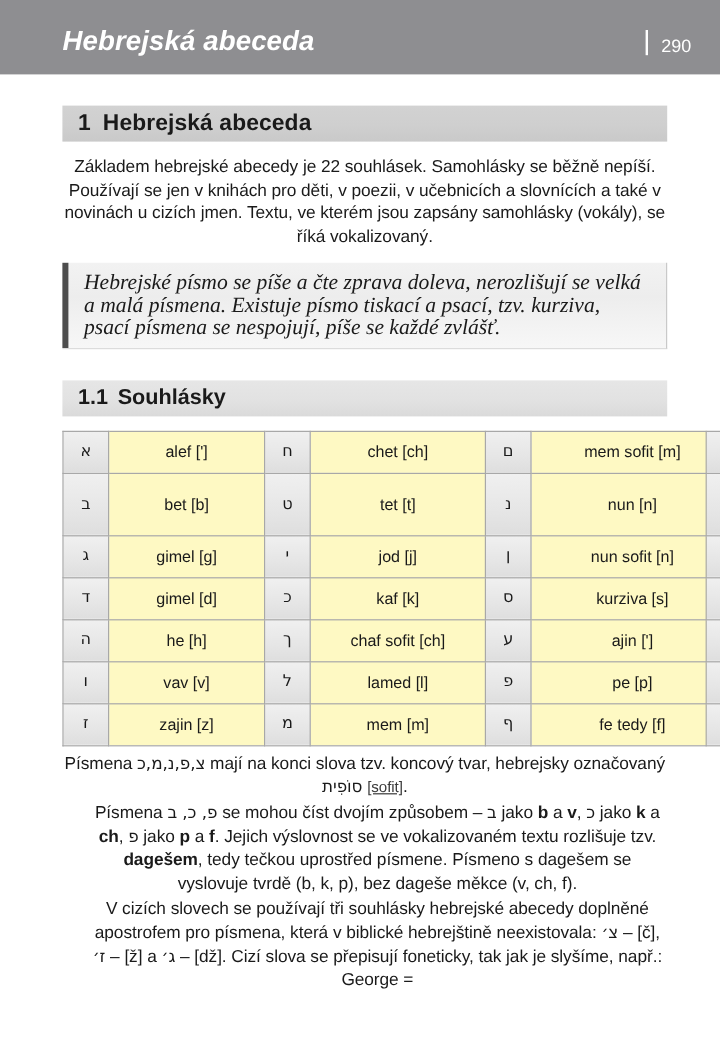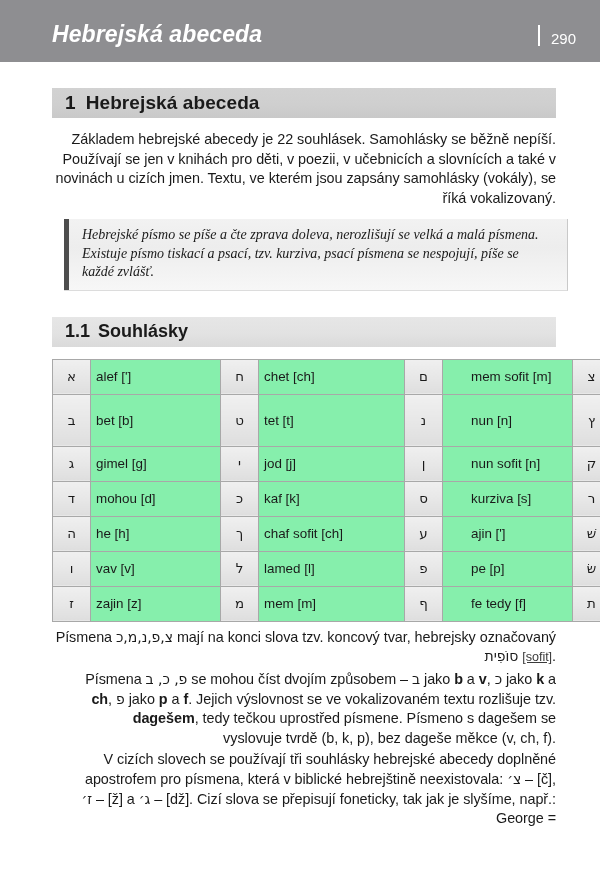--- a/index.html
+++ b/index.html
@@ -83,46 +83,46 @@
     font-size: 18px;
     font-weight: bold;
   }
   .sec-head.h2 .num { margin-right: 8px; }
 
   
   p.body {
     font-size: 14.4px;
     line-height: 19.6px;
     margin: 0 0 0 0;
-    text-align: right;
+    text-align: center;
     letter-spacing: -0.05px;
   }
   p.body + p.body { margin-top: 2px; margin-left: 21px; }
   .heb {
     font-family: "DejaVu Sans", sans-serif;
     font-size: 14px;
     direction: rtl;
     unicode-bidi: isolate;
   }
   .tr { font-size: 12.6px; color: #3a3a3a; text-decoration: underline; }
   b { font-weight: bold; }
 
   
   .note {
     position: relative;
     background: linear-gradient(to bottom, #f2f2f2 0%, #ededed 40%, #f7f7f7 100%);
     border-right: 1px solid #c9c9c9;
     border-bottom: 1px solid #dcdcdc;
-    margin: 11px 0 11px 12px;
+    margin: 11px 0 11px 0;
     padding: 7px 14px 8px 18px;
     box-sizing: border-box;
     width: 504px;
     font-family: "Liberation Serif", serif;
     font-style: italic;
-    font-size: 14px;
+    font-size: 18px;
     line-height: 18.5px;
     color: #1a1a1a;
   }
   .note::before {
     content: "";
     position: absolute;
     left: 0; top: 0; bottom: 0;
     width: 5px;
     background: #4d4d4d;
   }
@@ -144,27 +144,27 @@
   }
   td.letter {
     width: 38px;
     text-align: center;
     background: linear-gradient(to bottom, #f0f0f0 0%, #e6e6e6 60%, #dedede 100%);
     font-family: "DejaVu Sans", sans-serif;
     font-size: 14px;
     padding: 0 2px;
   }
   td.name {
-    text-align: left;
-    background: #86efac;
+    text-align: center;
+    background: #fef9c3;
     padding-right: 6px;
   }
   td.name.w1 { width: 130px; }
   td.name.w2 { width: 146px; }
-  td.name.w3 { width: 130px; padding-left: 28px; }
+  td.name.w3 { width: 146px; padding-left: 28px; }
 </style>
 </head>
 <body>
 
 <div class="page-header">
   <div class="header-title">Hebrejská abeceda</div>
   <div class="header-right">
     <span class="header-rule"></span>
     <span class="header-pageno">290</span>
   </div>
@@ -215,21 +215,21 @@
         <td class="name w1">gimel [g]</td>
         <td class="letter">י</td>
         <td class="name w2">jod [j]</td>
         <td class="letter">ן</td>
         <td class="name w3">nun sofit [n]</td>
         <td class="letter">ק</td>
         <td class="name">kof [k]</td>
       </tr>
       <tr>
         <td class="letter">ד</td>
-        <td class="name w1">mohou [d]</td>
+        <td class="name w1">gimel [d]</td>
         <td class="letter">כ</td>
         <td class="name w2">kaf [k]</td>
         <td class="letter">ס</td>
         <td class="name w3">kurziva [s]</td>
         <td class="letter">ר</td>
         <td class="name">reš [r]</td>
       </tr>
       <tr>
         <td class="letter">ה</td>
         <td class="name w1">he [h]</td>

